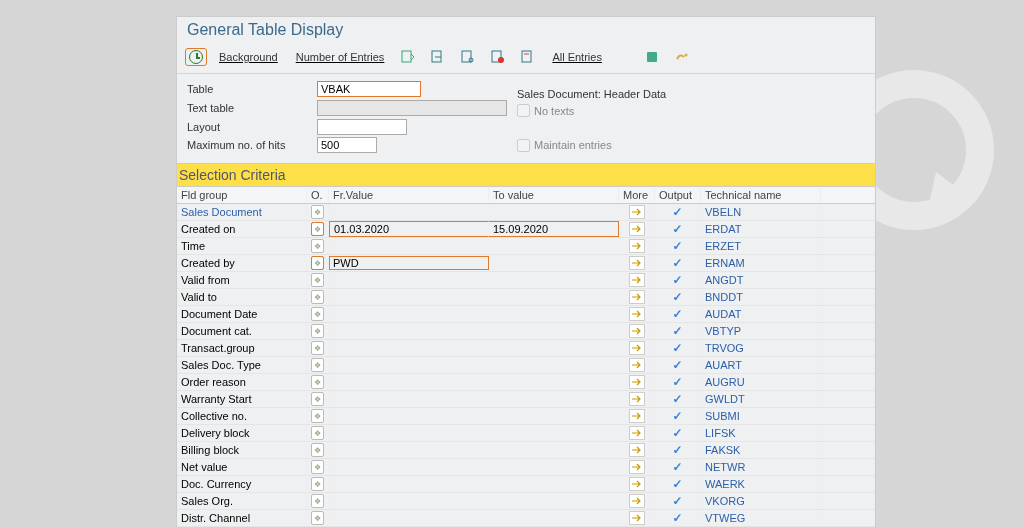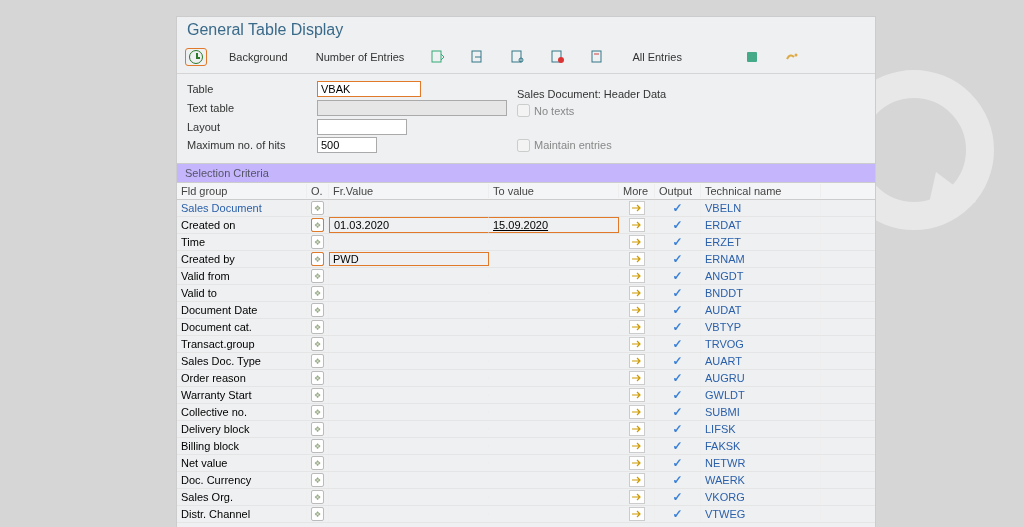--- a/index.html
+++ b/index.html
@@ -46,23 +46,24 @@
   }
   .title {
     font-size: 16px;
     color: #3a6a8a;
     padding: 4px 10px 6px 10px;
     font-weight: 400;
   }
   .toolbar {
     display: flex;
     align-items: center;
-    gap: 16px;
+    gap: 6px;
     padding: 2px 8px 6px 8px;
     border-bottom: 1px solid #d5d5d5;
+    text-decoration: underline;
   }
   .toolbar .btn {
     display: inline-flex;
     align-items: center;
     justify-content: center;
     height: 20px;
     min-width: 20px;
     padding: 0 4px;
     cursor: pointer;
     color: #333;
@@ -114,26 +115,26 @@
     flex-direction: column;
     gap: 4px;
     color: #555;
     font-size: 11px;
     margin-top: 8px;
   }
   .chk-row { display:flex; align-items:center; gap:4px; color:#888; }
   .chk-row input { accent-color:#888; }
   .section-header {
     margin-top: 6px;
-    padding: 3px 8px;
-    background: #c4b5fd;
+    padding: 3px 2px;
+    background: #fde047;
     border-top: 1px solid #ccc;
     border-bottom: 1px solid #ccc;
     color: #556;
-    font-size: 11px;
+    font-size: 14px;
   }
   .grid {
     flex: 1;
     overflow: hidden;
     display: flex;
     flex-direction: column;
   }
   .grid-header, .grid-row {
     display: grid;
     grid-template-columns: 130px 22px 160px 130px 36px 46px 120px;
@@ -308,21 +309,21 @@
             <span class="checkmark">✓</span>
           </div>
           <div class="c-link">VBELN</div>
         </div>
         <div class="grid-row">
           <div>Created on</div>
           <div class="op-cell">
             <span class="op-btn" style="outline: rgb(224, 122, 42) solid 1.5px; outline-offset: -1px;"></span>
           </div>
           <div class="frv" style="border-top: 1.5px solid rgb(224, 122, 42); border-bottom: 1.5px solid rgb(224, 122, 42); border-left: 1.5px solid rgb(224, 122, 42);">01.03.2020</div>
-          <div class="tov" style="border-top: 1.5px solid rgb(224, 122, 42); border-bottom: 1.5px solid rgb(224, 122, 42); border-right: 1.5px solid rgb(224, 122, 42); text-decoration: underline;">15.09.2020</div>
+          <div class="tov" style="border-top: 1.5px solid rgb(224, 122, 42); border-bottom: 1.5px solid rgb(224, 122, 42); border-right: 1.5px solid rgb(224, 122, 42);">15.09.2020</div>
           <div class="more-cell">
             <span class="more-btn">
               <svg viewBox="0 0 12 10">
                 <path d="M1 5 h7 M6 2 l3 3 l-3 3" fill="none" stroke="#c90" stroke-width="1.2"></path>
               </svg>
             </span>
           </div>
           <div class="out-cell">
             <span class="checkmark">✓</span>
           </div>

